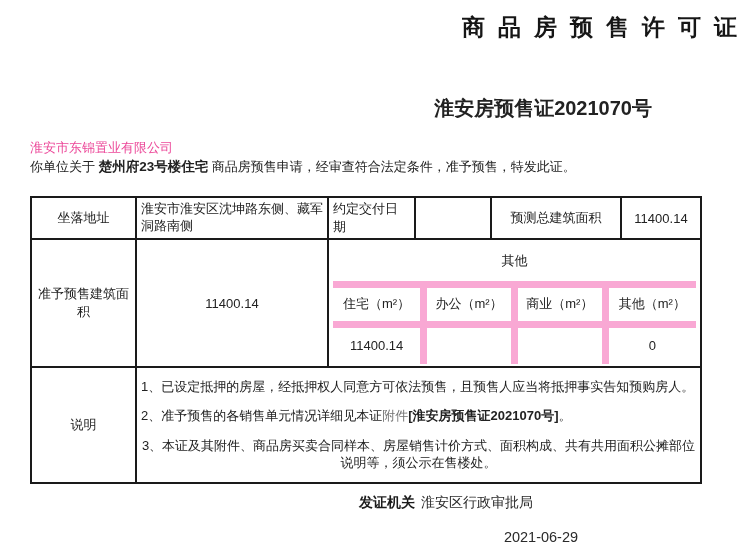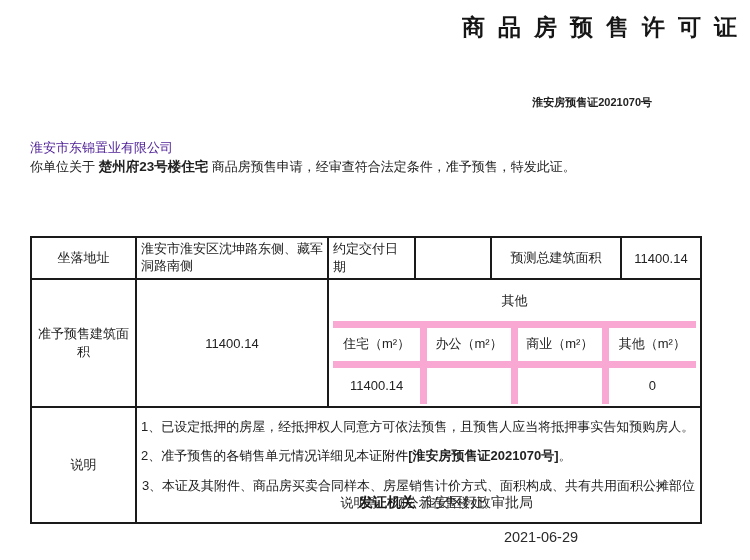--- a/index.html
+++ b/index.html
@@ -16,38 +16,38 @@
   .title {
     position:absolute; top:12px; left:0; width:100%;
     text-align:right;
     font-size:23px; font-weight:bold;
     letter-spacing:13px; padding-left:13px;
     color:#161616;
   }
   .cert-no {
     position:absolute; top:95px; left:0; width:100%;
     text-align:right; padding-right:98px;
-    font-size:11px; font-weight:bold; color:#222;
+    font-size:20px; font-weight:bold; color:#222;
   }
   .company {
     position:absolute; top:139px; left:30px;
-    font-size:13px; color:#4c1d95;
+    font-size:13px; color:#ec4899;
   }
   .intro {
     position:absolute; top:158px; left:30px; width:700px;
     font-size:13px; color:#222;
   }
   .intro .project { font-weight:bold; font-size:13.5px; }
 
   table.cert {
     position:absolute; top:196px; left:30px;
     width:670px;
     border-collapse:collapse;
     table-layout:fixed;
-    font-size:13px; color:#222;margin-top:40px;
+    font-size:13px; color:#222;
   }
   table.cert td {
     border:2px solid #1a1a1a;
     padding:2px 4px;
     vertical-align:middle;
   }
   td.c-center { text-align:center; }
   td.c-left   { text-align:left; }
   tr.r1 > td  { height:37px; }
   td.addr-val { line-height:1.3; padding-left:3px; }
@@ -62,21 +62,21 @@
   table.sub tr:first-child td { border-top:none; }
   table.sub tr:last-child td  { border-bottom:none; }
   table.sub td:first-child    { border-left:none; }
   table.sub td:last-child     { border-right:none; }
   table.sub tr.s1 td { height:42px; }
   table.sub tr.s2 td { height:40px; }
   table.sub tr.s3 td { height:40px; }
 
   td.notes-cell { vertical-align:top; padding:5px 8px 5px 6px; height:116px; }
   .notes-cell p { margin:0 0 11px 0; line-height:1.38; }
-  .attach-link { color:#000000; text-decoration:none; cursor:pointer;font-family:Liberation Mono, monospace; }
+  .attach-link { color:#737373; text-decoration:none; cursor:pointer;font-family:Liberation Mono, monospace; }
   .note-bracket { font-weight:bold; }
 
   .issuer {
     position:absolute; top:494px; left:0; width:100%;
     text-align:center; padding-left:142px;
     font-size:14px; color:#2a2a2a;
   }
   .issuer .issuer-label { font-weight:bold; margin-right:6px; color:#1c1c1c; }
   .date-line {
     position:absolute; top:529px; left:0; width:100%;

